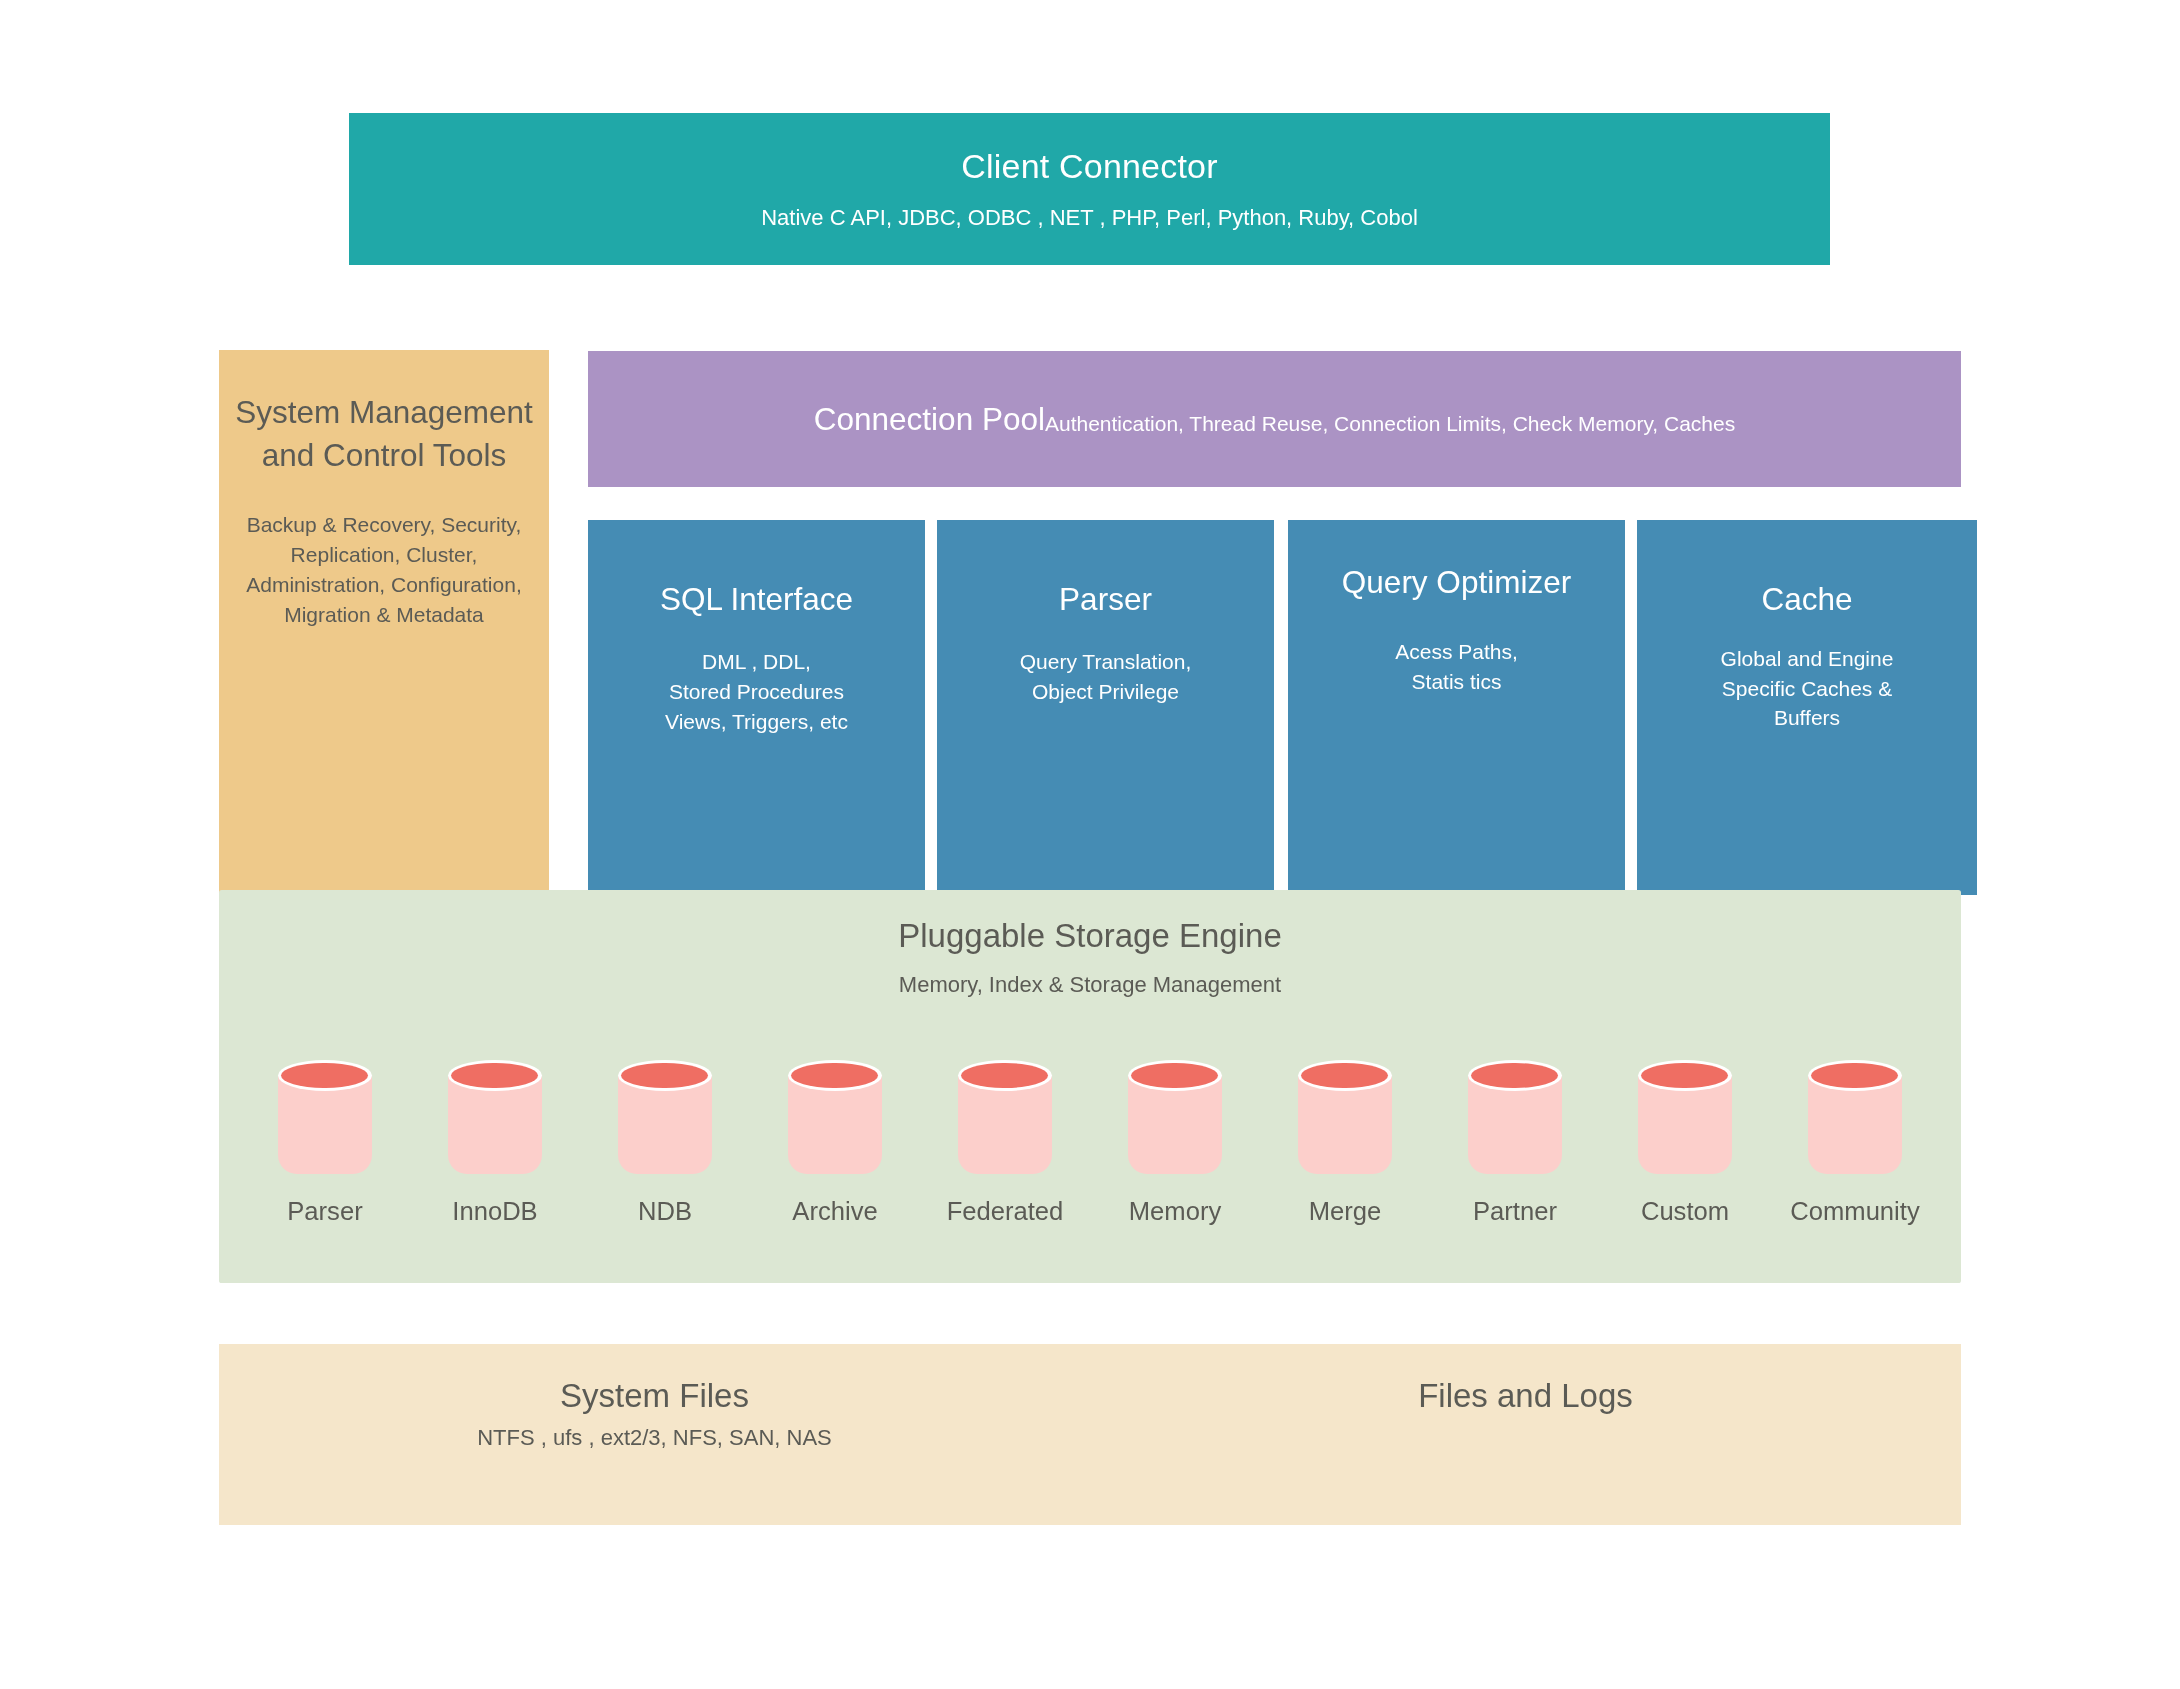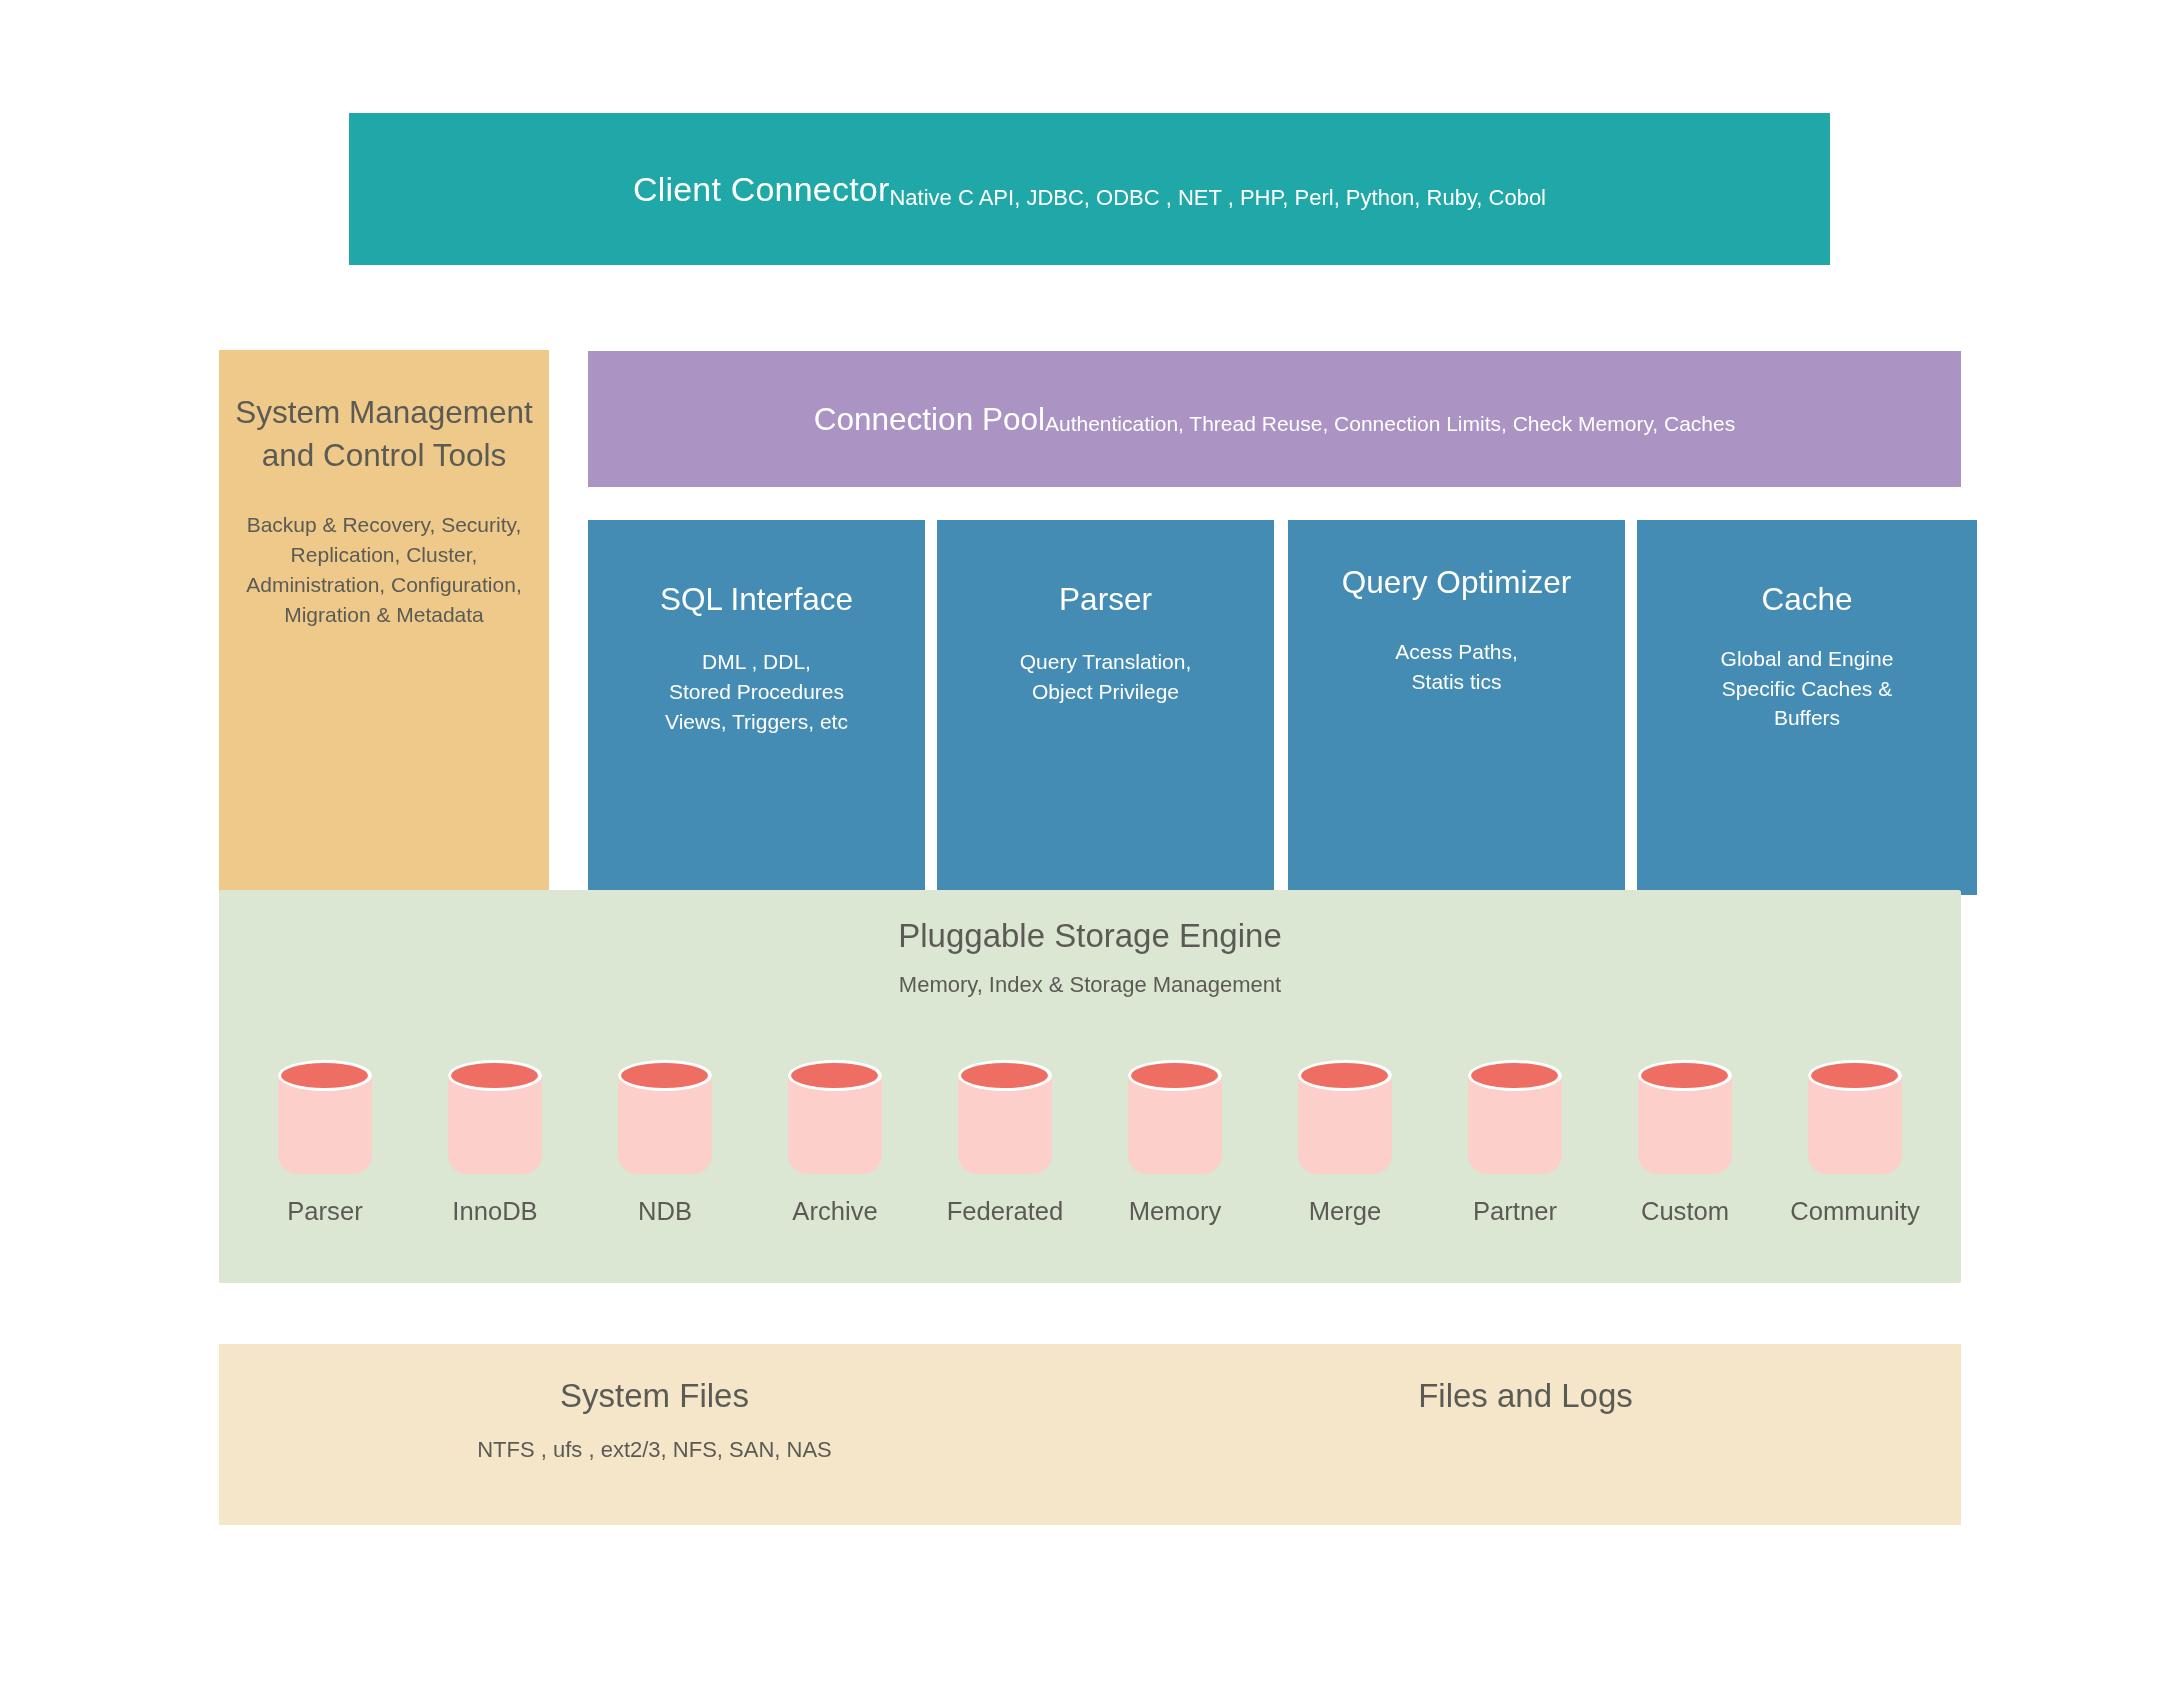--- a/index.html
+++ b/index.html
@@ -21,21 +21,21 @@
   .block { position: absolute; }
 
   
   .client-connector {
     left: 349px;
     top: 113px;
     width: 1481px;
     height: 152px;
     background: #20A8A8;
     display: flex;
-    flex-direction: row;
+    flex-direction: column;
     align-items: center;
     justify-content: center;
   }
   .client-connector .title {
     color: #ffffff;
     font-size: 34px;
     font-weight: 400;
     letter-spacing: 0.2px;
     line-height: 1.2;
   }
@@ -235,21 +235,21 @@
   .files .title {
     color: #5B5B55;
     font-size: 33px;
     font-weight: 400;
     line-height: 1.2;
   }
   .files .sub {
     color: #5B5B55;
     font-size: 22px;
     font-weight: 400;
-    margin-top: 19px;
+    margin-top: 7px;
     line-height: 1.35;
     white-space: pre-line;
   }
   .files .col.right .sub { margin-top: 10.2px; }
 </style>
 </head>
 <body>
 
 <div id="canvas">
 

